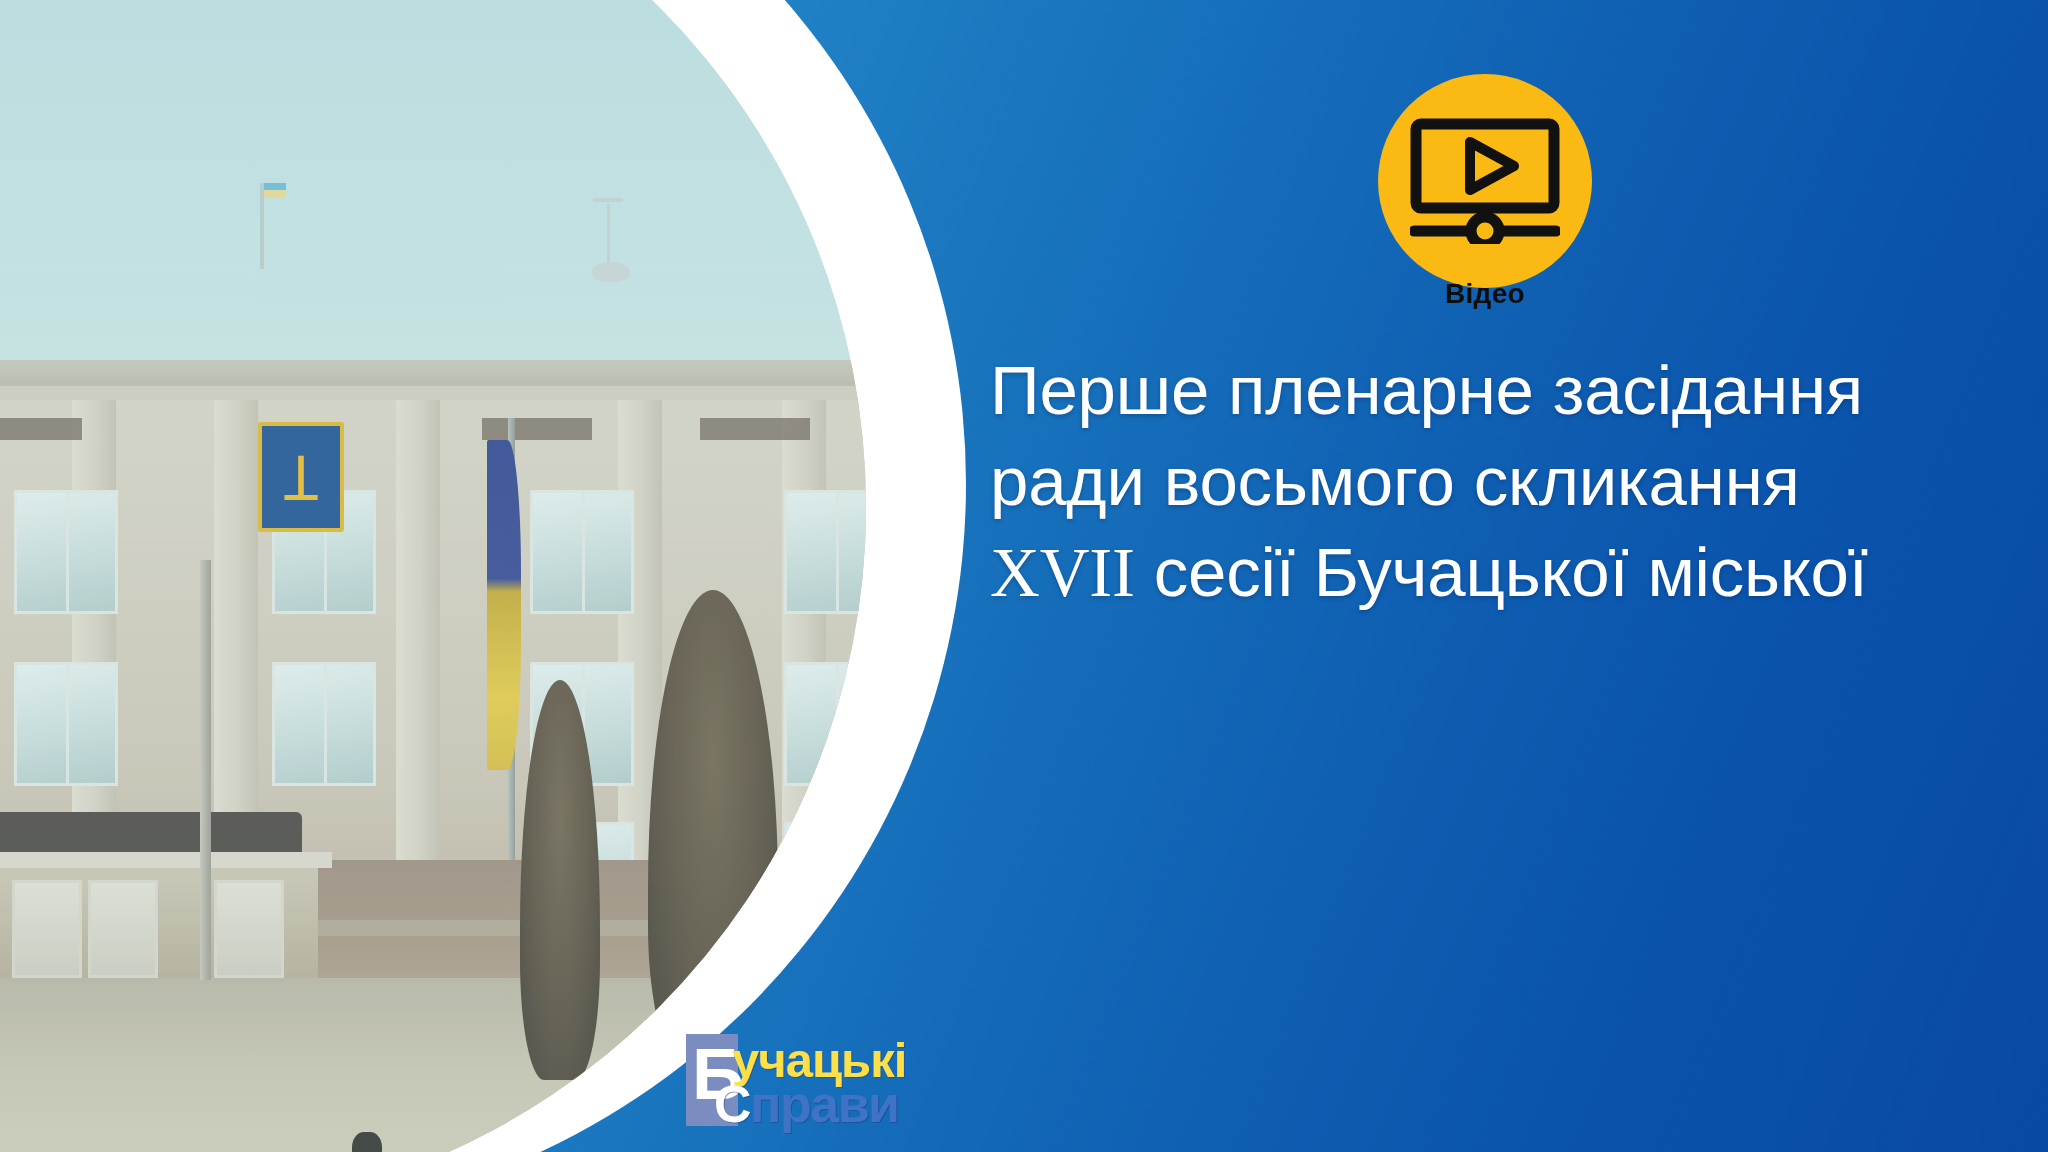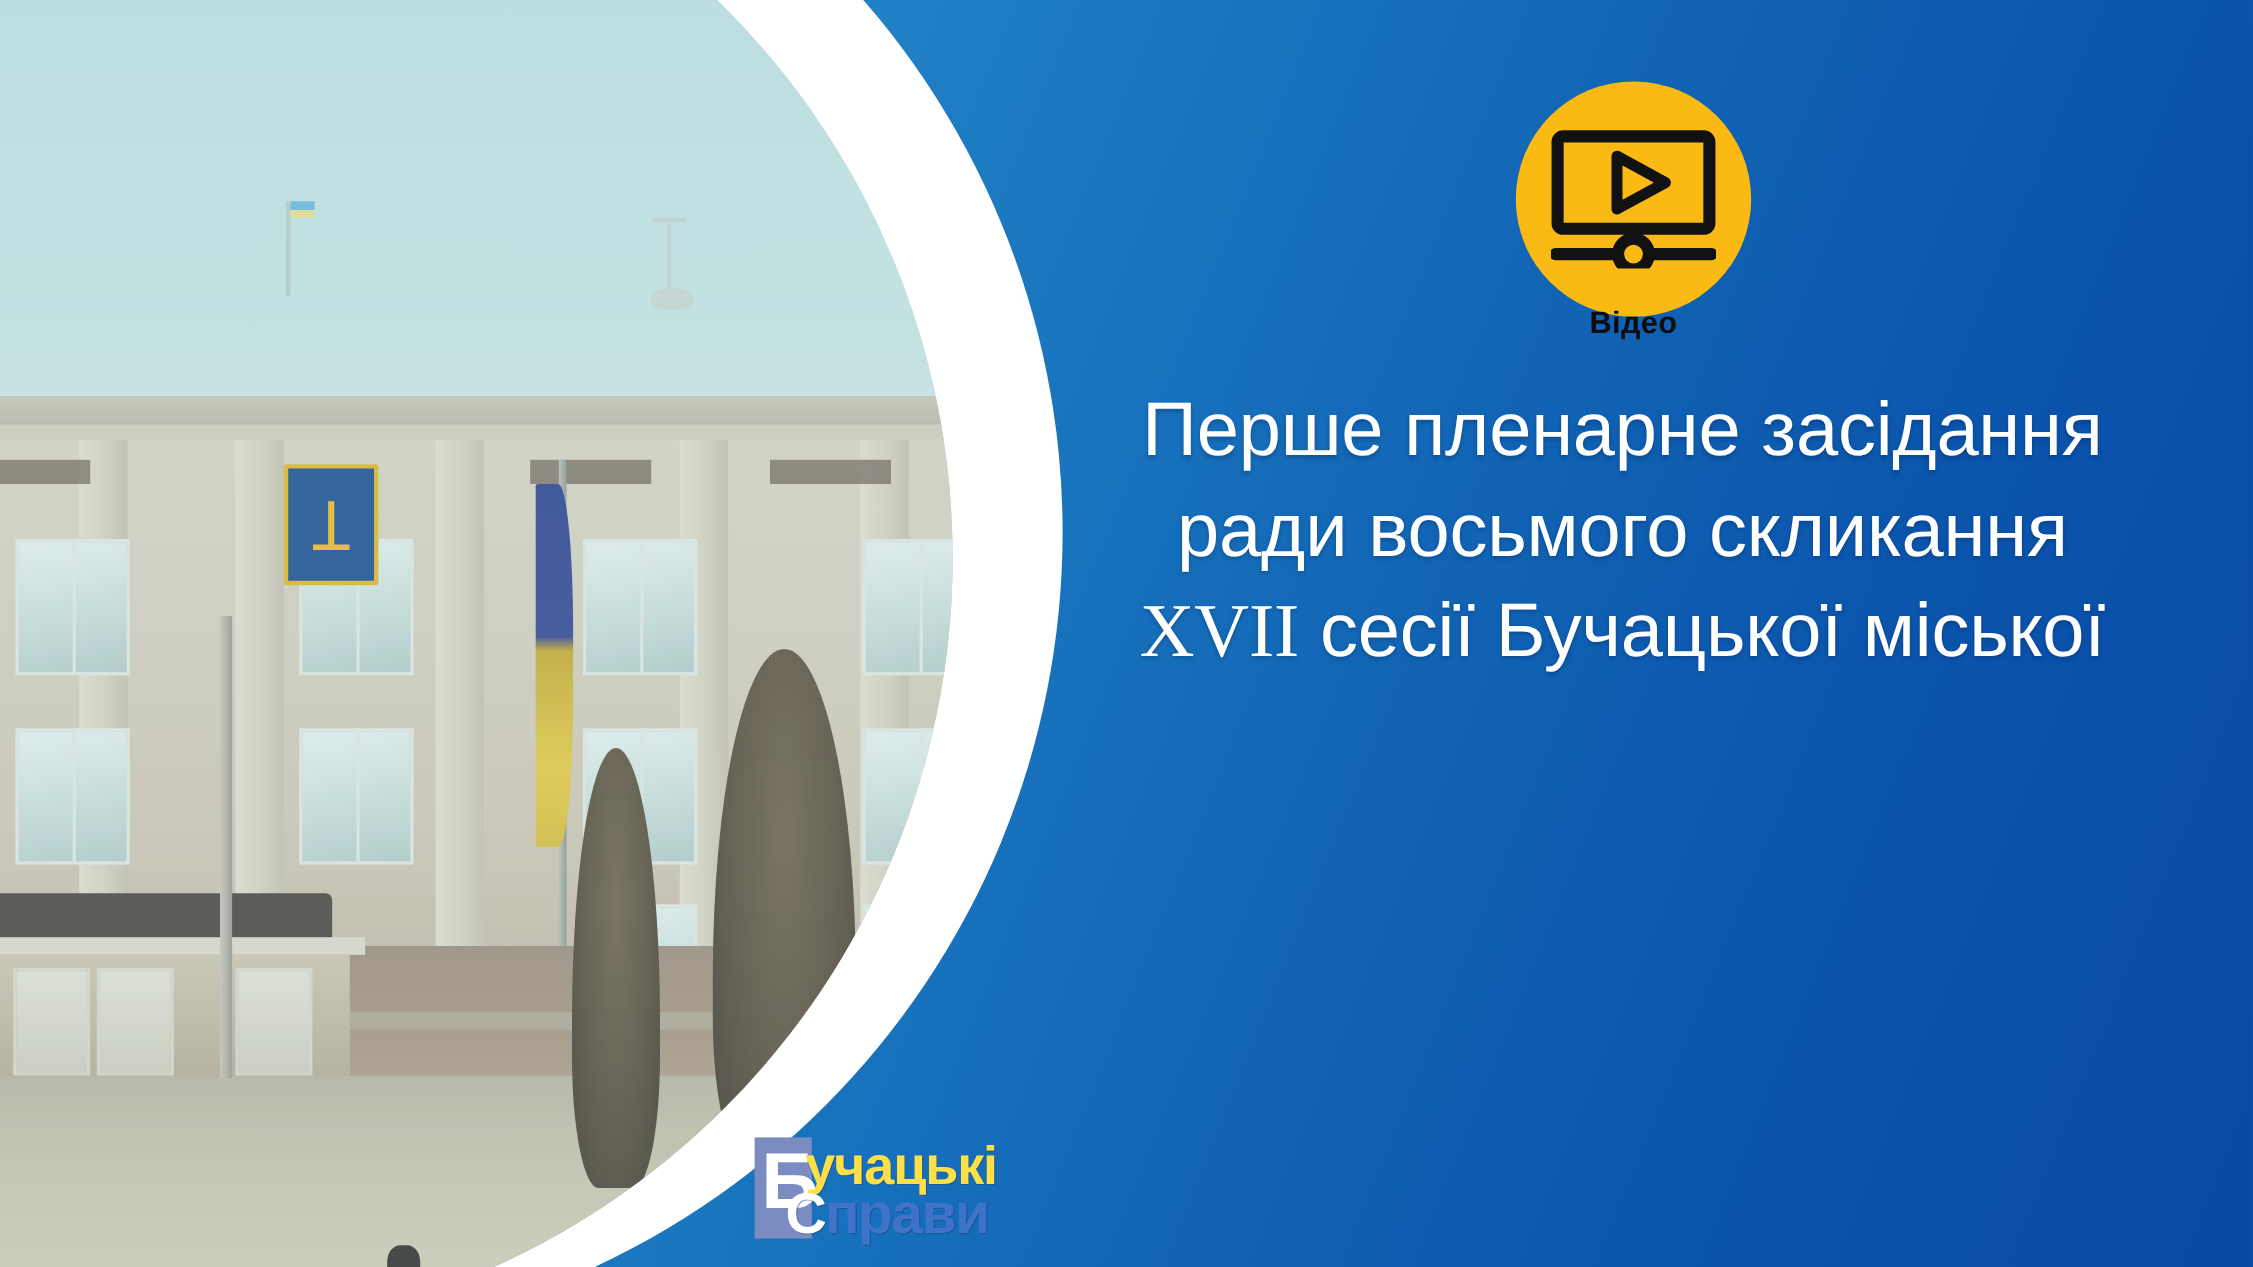--- a/index.html
+++ b/index.html
@@ -114,21 +114,21 @@
   .video-icon{position:absolute;left:50%;top:50%;transform:translate(-50%,-50%);}
   .video-label{
     position:absolute;left:1378px;top:278px;width:214px;text-align:center;
     font-weight:bold;font-size:28px;color:#0d0d0d;letter-spacing:.3px;
   }
 
   
   .headline{
     position:absolute;left:990px;top:345px;width:970px;
     color:#ffffff;font-size:69px;line-height:1.32;font-weight:400;
-    text-align:center;letter-spacing:-.2px;
+    text-align:left;letter-spacing:-.2px;
     text-shadow:0 2px 4px rgba(0,26,70,.30);
   }
   .headline .rn{font-family:"Liberation Serif", serif;font-weight:400;}
   .date{
     position:absolute;left:990px;top:714px;width:970px;text-align:center;
     color:#ffffff;font-size:47px;font-family:"Liberation Serif", serif;
     text-shadow:0 2px 4px rgba(0,26,70,.30);
   }
 
   

